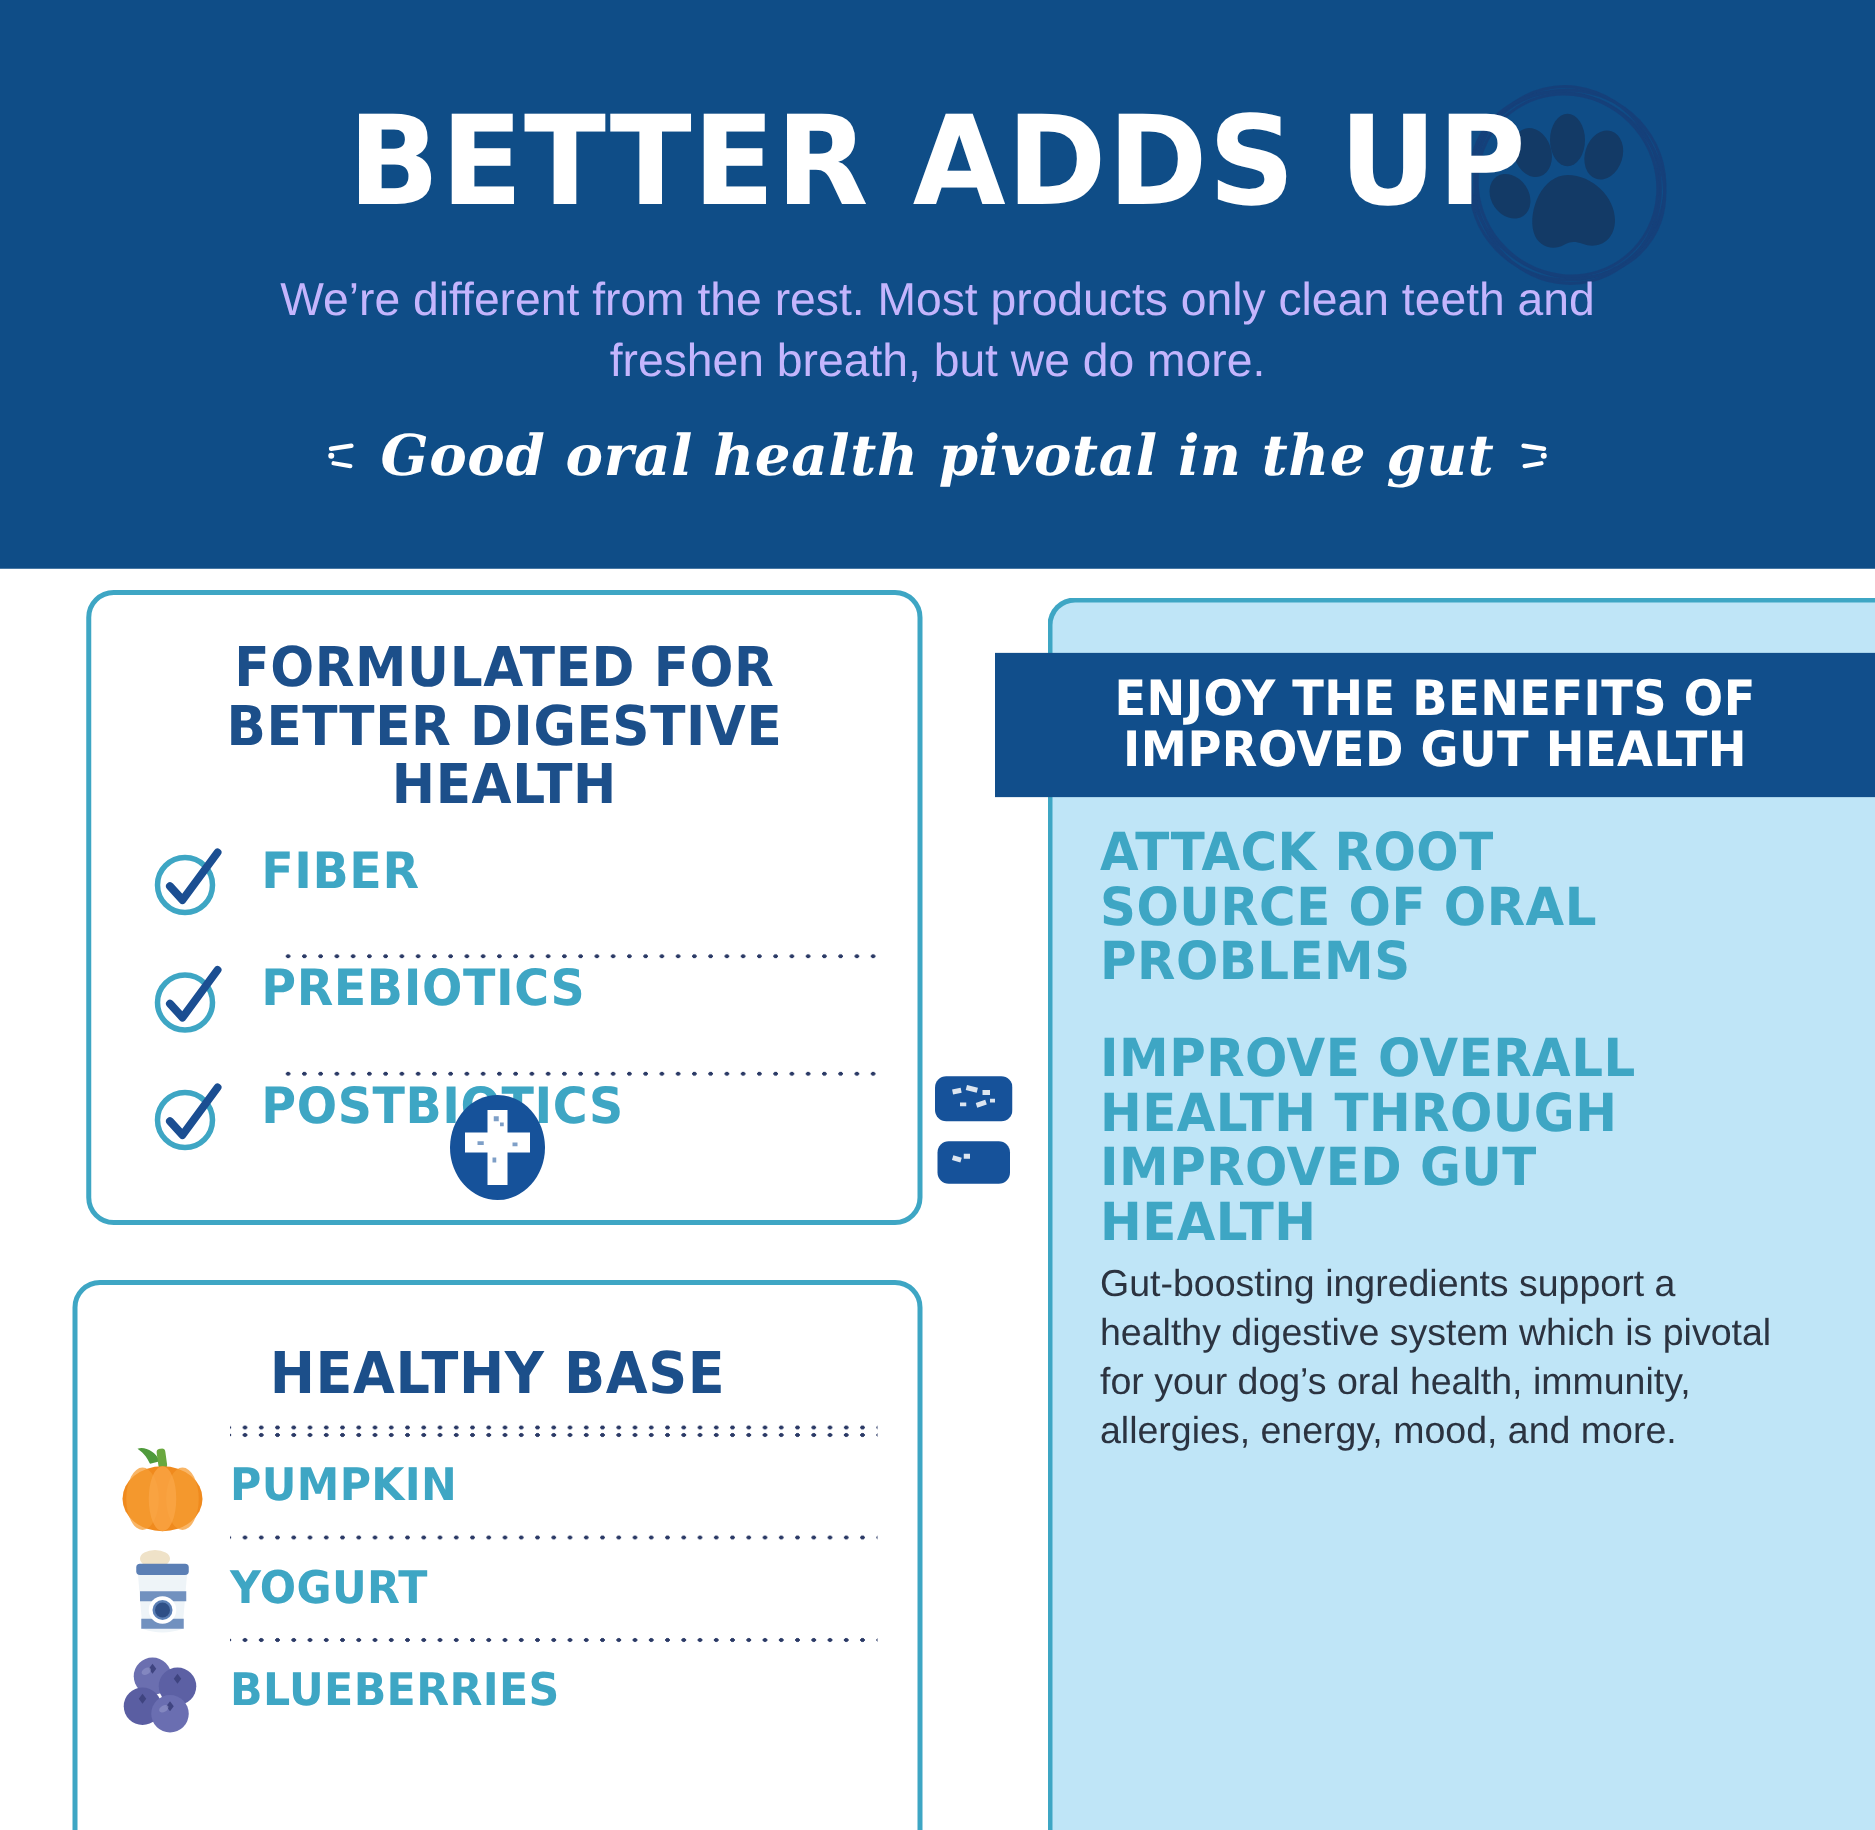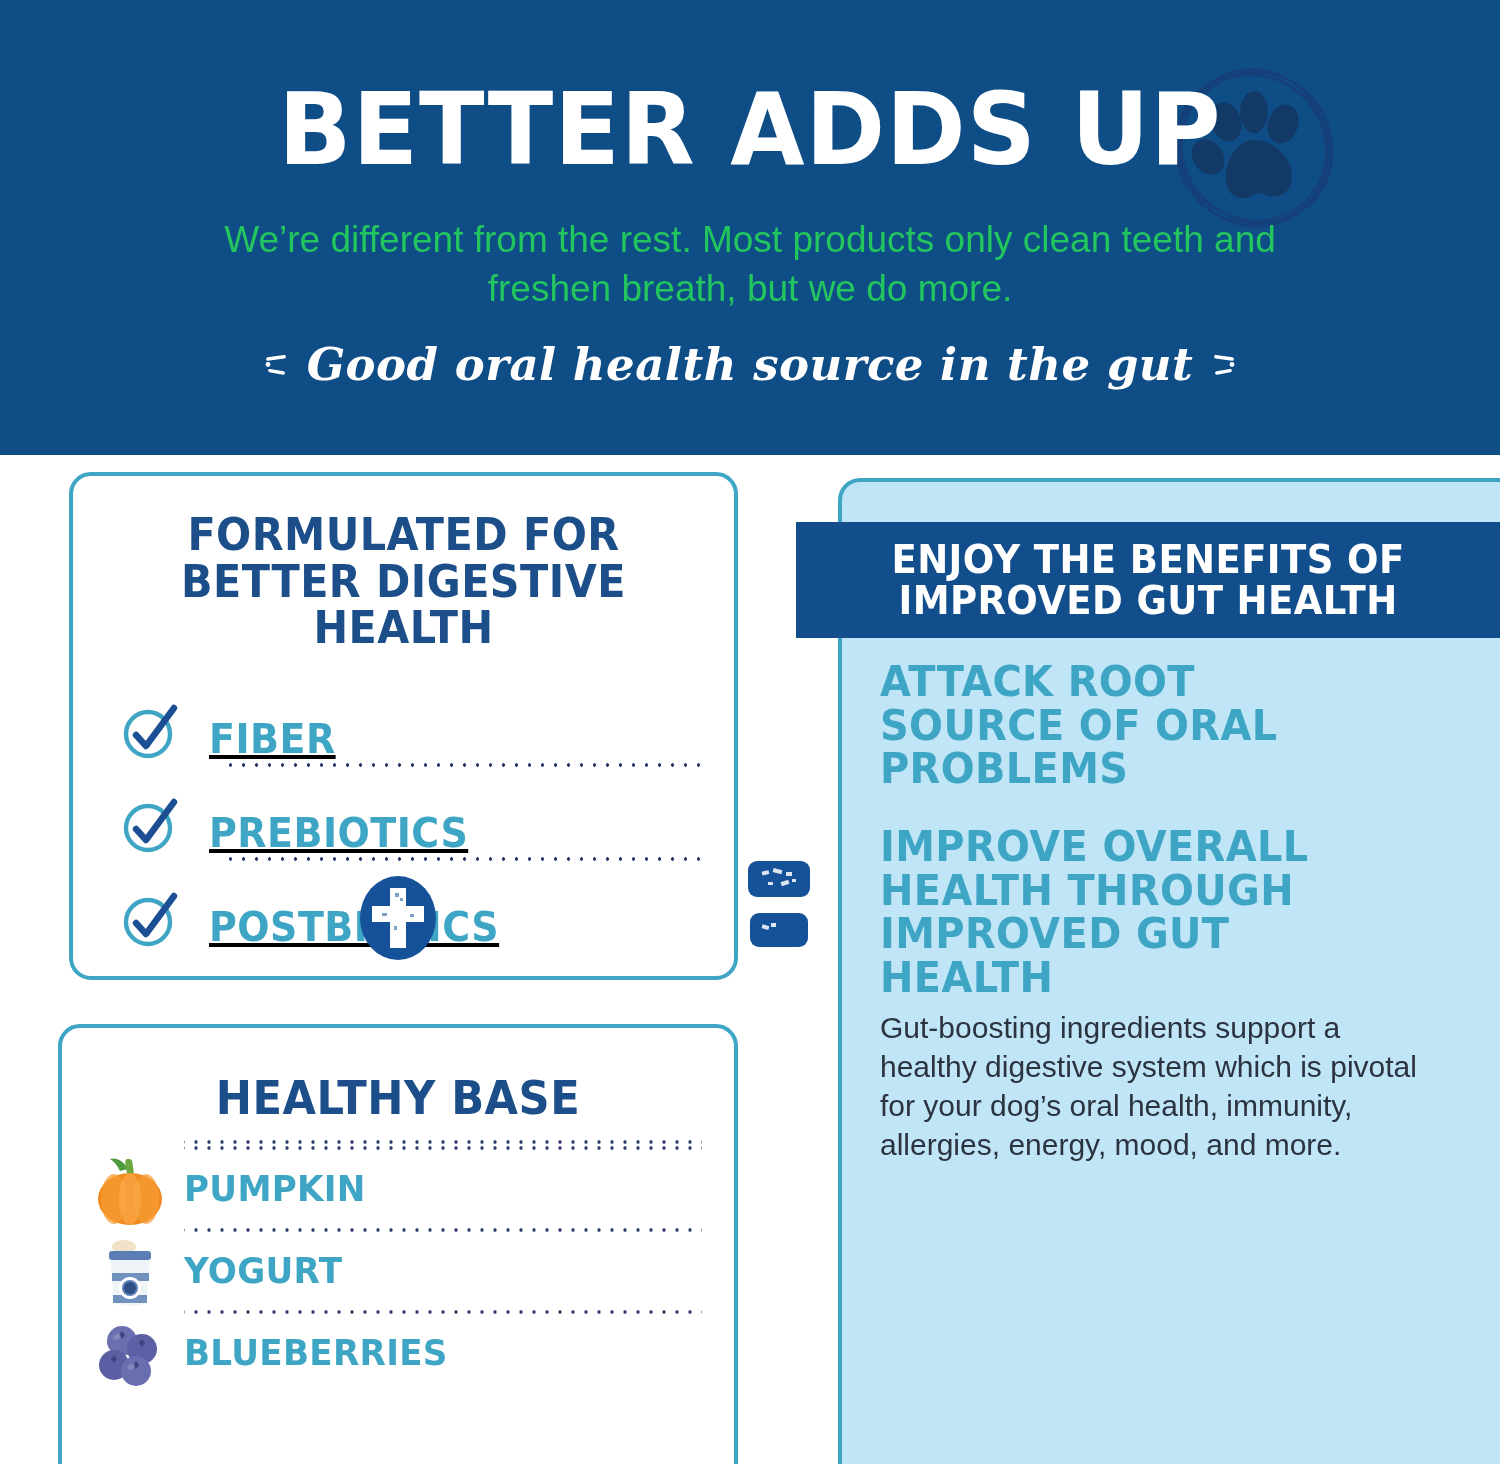--- a/index.html
+++ b/index.html
@@ -30,21 +30,21 @@
     color:#ffffff;
     -webkit-text-stroke:0;
     transform:scaleX(0.97);
   }
   .headline .hl-inner { display:inline-block; position:relative; }
   .subhead {
     position:absolute; left:185px; top:215px; width:1130px;
     text-align:center;
     font-family:"Liberation Sans", sans-serif;
     font-size:37px; font-weight:500; line-height:1.33;
-    color:#22c55e;
+    color:#c4b5fd;
   }
   .tagline-row {
     position:absolute; left:0; top:338px; width:1500px;
     display:flex; justify-content:center; align-items:center; gap:18px;
   }
   .tagline {
     font-family:"DejaVu Serif", serif;
     font-style:italic; font-weight:bold;
     font-size:45px; color:#ffffff;
     letter-spacing:0.5px;
@@ -62,21 +62,21 @@
 
   .card-title {
     font-family:"DejaVu Sans", sans-serif;
     font-weight:bold; font-size:44px; line-height:1.06;
     color:#1c4f8a; text-align:center; letter-spacing:0.5px;
     transform:scaleX(0.94);
   }
   .card-title.single { font-size:46px; }
 
   .check-list { margin-top:22px; padding-left:20px; }
-  .check-row { display:flex; align-items:flex-end; height:88px;text-decoration:underline; }
+  .check-row { display:flex; align-items:flex-start; height:88px; }
   .check-icon { width:62px; height:62px; flex:0 0 62px; margin-right:28px; }
   .check-label {
     font-family:"DejaVu Sans", sans-serif;
     font-weight:bold; font-size:40px; color:#3ea6c4;
     letter-spacing:0.5px; transform:scaleX(0.95);
     transform-origin:left center;
   }
   .dotline {
     height:6px; margin:0 6px 0 108px;
     background-image:radial-gradient(circle, #2b3a66 1.6px, transparent 1.9px);
@@ -180,21 +180,21 @@
     <div class="tagline-row">
       <span class="flourish">
         <svg viewBox="0 0 26 42" width="26" height="42">
           <g fill="#fff">
             <rect x="3" y="12" width="20" height="3.6" rx="1.8" transform="rotate(-8 13 14)"></rect>
             <rect x="5" y="26" width="17" height="3.4" rx="1.7" transform="rotate(10 13 28)"></rect>
             <circle cx="5" cy="20.5" r="2.4"></circle>
           </g>
         </svg>
       </span>
-      <span class="tagline">Good oral health source in the gut</span>
+      <span class="tagline">Good oral health pivotal in the gut</span>
       <span class="flourish">
         <svg viewBox="0 0 26 42" width="26" height="42">
           <g fill="#fff">
             <rect x="3" y="12" width="20" height="3.6" rx="1.8" transform="rotate(8 13 14)"></rect>
             <rect x="4" y="26" width="17" height="3.4" rx="1.7" transform="rotate(-10 13 28)"></rect>
             <circle cx="21" cy="20.5" r="2.4"></circle>
           </g>
         </svg>
       </span>
     </div>

